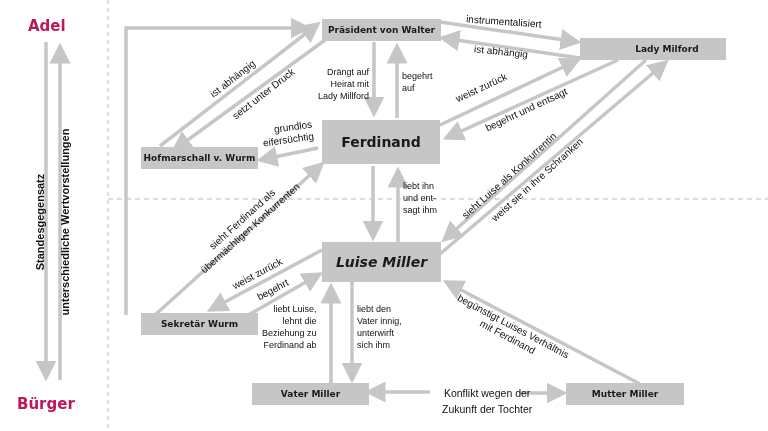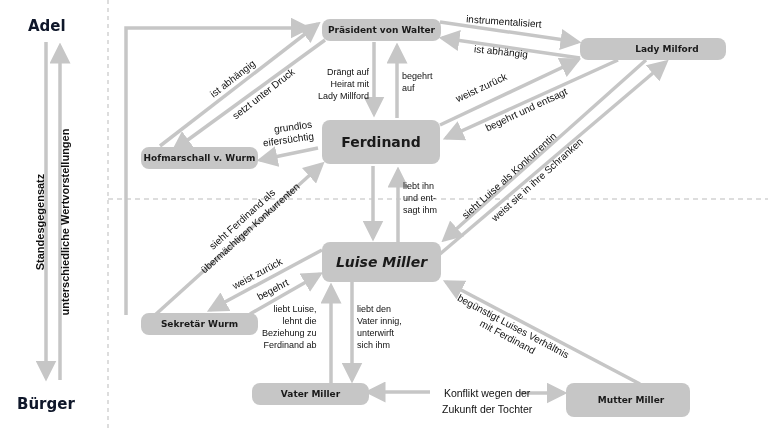--- a/index.html
+++ b/index.html
@@ -1,27 +1,27 @@
 <!DOCTYPE html>
 <html><head>
 <meta charset="utf-8">
 <style>
   html, body { margin:0; padding:0; background:#ffffff; }
   body { width:768px; height:431px; position:relative; overflow:hidden;
          font-family:"DejaVu Sans", sans-serif; }
   svg { position:absolute; left:0; top:0; }
-  .node { position:absolute; background:#c6c6c6; border-radius:8px; display:flex;
+  .node { position:absolute; background:#c6c6c6; border-radius:0; display:flex;
           align-items:center; justify-content:center; text-align:center; color:#1a1a1a;
           font-family:"DejaVu Sans", sans-serif; font-weight:bold; }
   .small { font-size:9px; }
   .big { font-size:14px; line-height:20px; }
   .lbl { position:absolute; font-family:"Liberation Sans", sans-serif; font-size:10px;
          color:#111; white-space:nowrap; line-height:12px; transform-origin:center center; }
   .side { position:absolute; font-family:"DejaVu Sans", sans-serif; font-weight:bold;
-          color:#0f172a; font-size:15px; }
+          color:#be185d; font-size:15px; }
   .vert { position:absolute; font-family:"Liberation Sans", sans-serif; font-weight:bold;
           font-size:11px; color:#111; white-space:nowrap; transform:rotate(-90deg);
           transform-origin:center center; }
 </style>
 </head>
 <body>
 
 <svg width="768" height="431">
   <defs>
     <marker id="ah" markerWidth="6" markerHeight="6" refX="5" refY="3" orient="auto" markerUnits="strokeWidth">
@@ -81,21 +81,21 @@
 
 <div class="node small" style="left:322px;top:19px;width:119px;height:22px;">Präsident von Walter</div>
 <div class="node small" style="left:580px;top:38px;width:118px;height:22px;padding-left:28px;">Lady Milford</div>
 <div class="node small" style="left:141px;top:147px;width:117px;height:22px;">Hofmarschall v. Wurm</div>
 <div class="node big" style="left:322px;top:120px;width:118px;height:44px;flex-direction:column;">
   <span>Ferdinand</span>
 </div>
 <div class="node big" style="left:322px;top:242px;width:119px;height:40px;font-style:italic;">Luise Miller</div>
 <div class="node small" style="left:141px;top:313px;width:117px;height:22px;">Sekretär Wurm</div>
 <div class="node small" style="left:252px;top:383px;width:117px;height:22px;">Vater Miller</div>
-<div class="node small" style="left:566px;top:383px;width:118px;height:34px;padding-left:6px;">Mutter Miller</div>
+<div class="node small" style="left:566px;top:383px;width:118px;height:22px;">Mutter Miller</div>
 
 <div class="lbl" style="left:466px;top:16px;transform:rotate(4deg);">instrumentalisiert</div>
 <div class="lbl" style="left:474px;top:46px;transform:rotate(6deg);">ist abhängig</div>
 <div class="lbl" style="left:206px;top:73px;transform:rotate(-38deg);">ist abhängig</div>
 <div class="lbl" style="left:226px;top:88px;transform:rotate(-38deg);">setzt unter Druck</div>
 <div class="lbl" style="left:318px;top:66px;text-align:right;font-size:9px;">
   <div>Drängt auf</div>
   <div>Heirat mit</div>
   <div>Lady Millford</div>
 </div>

